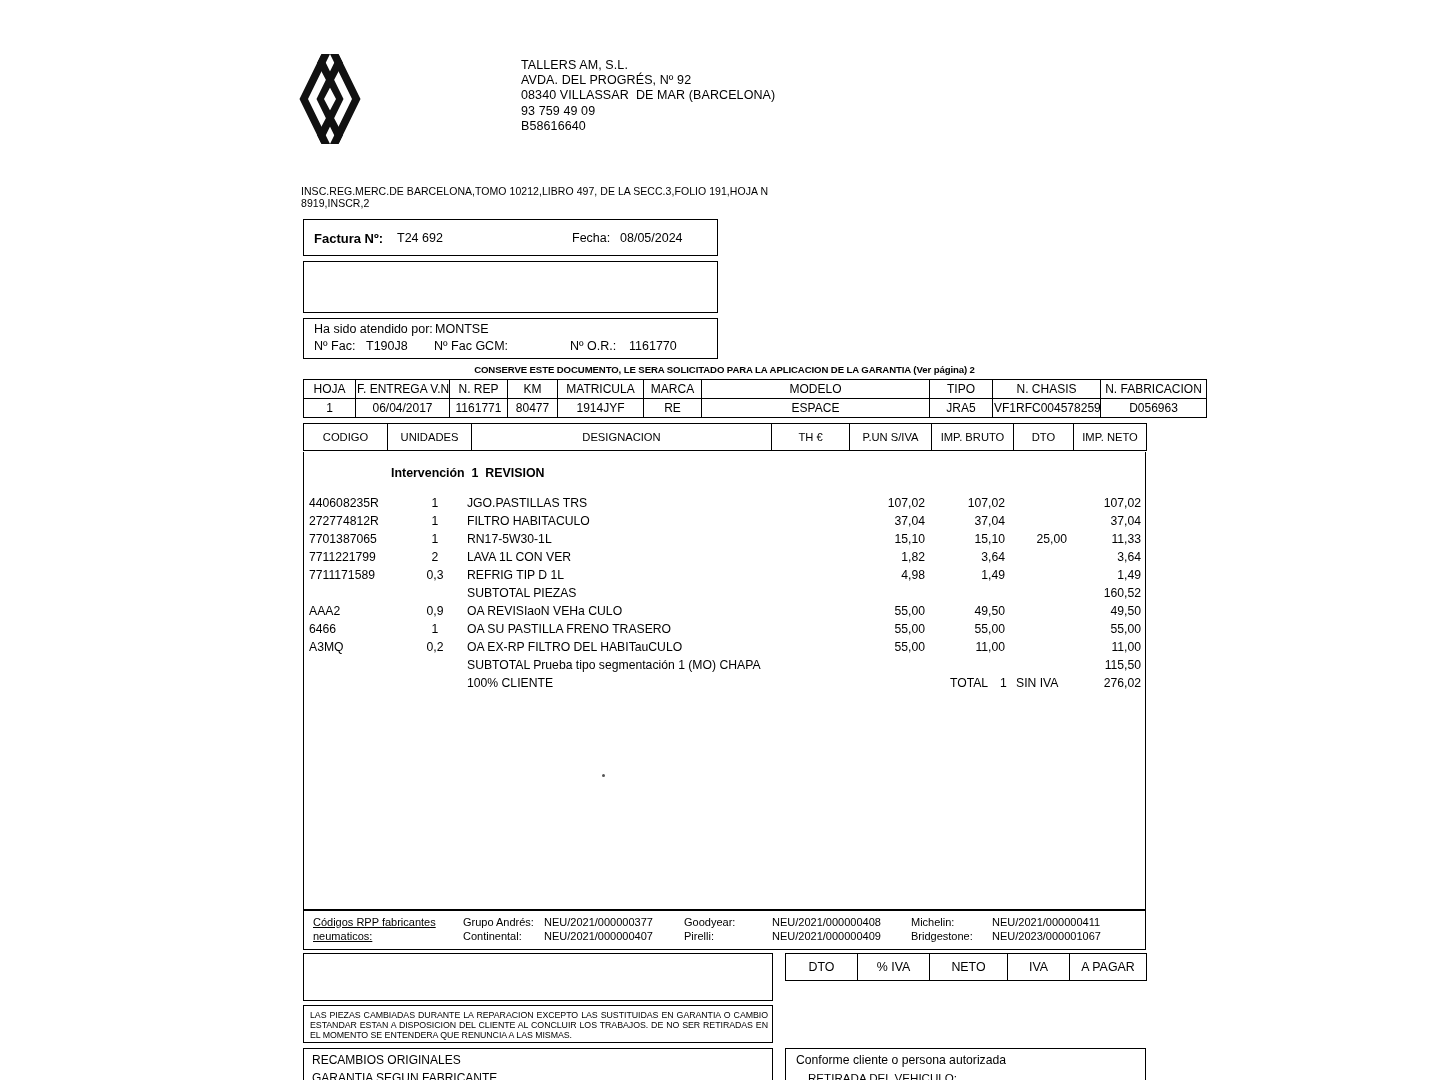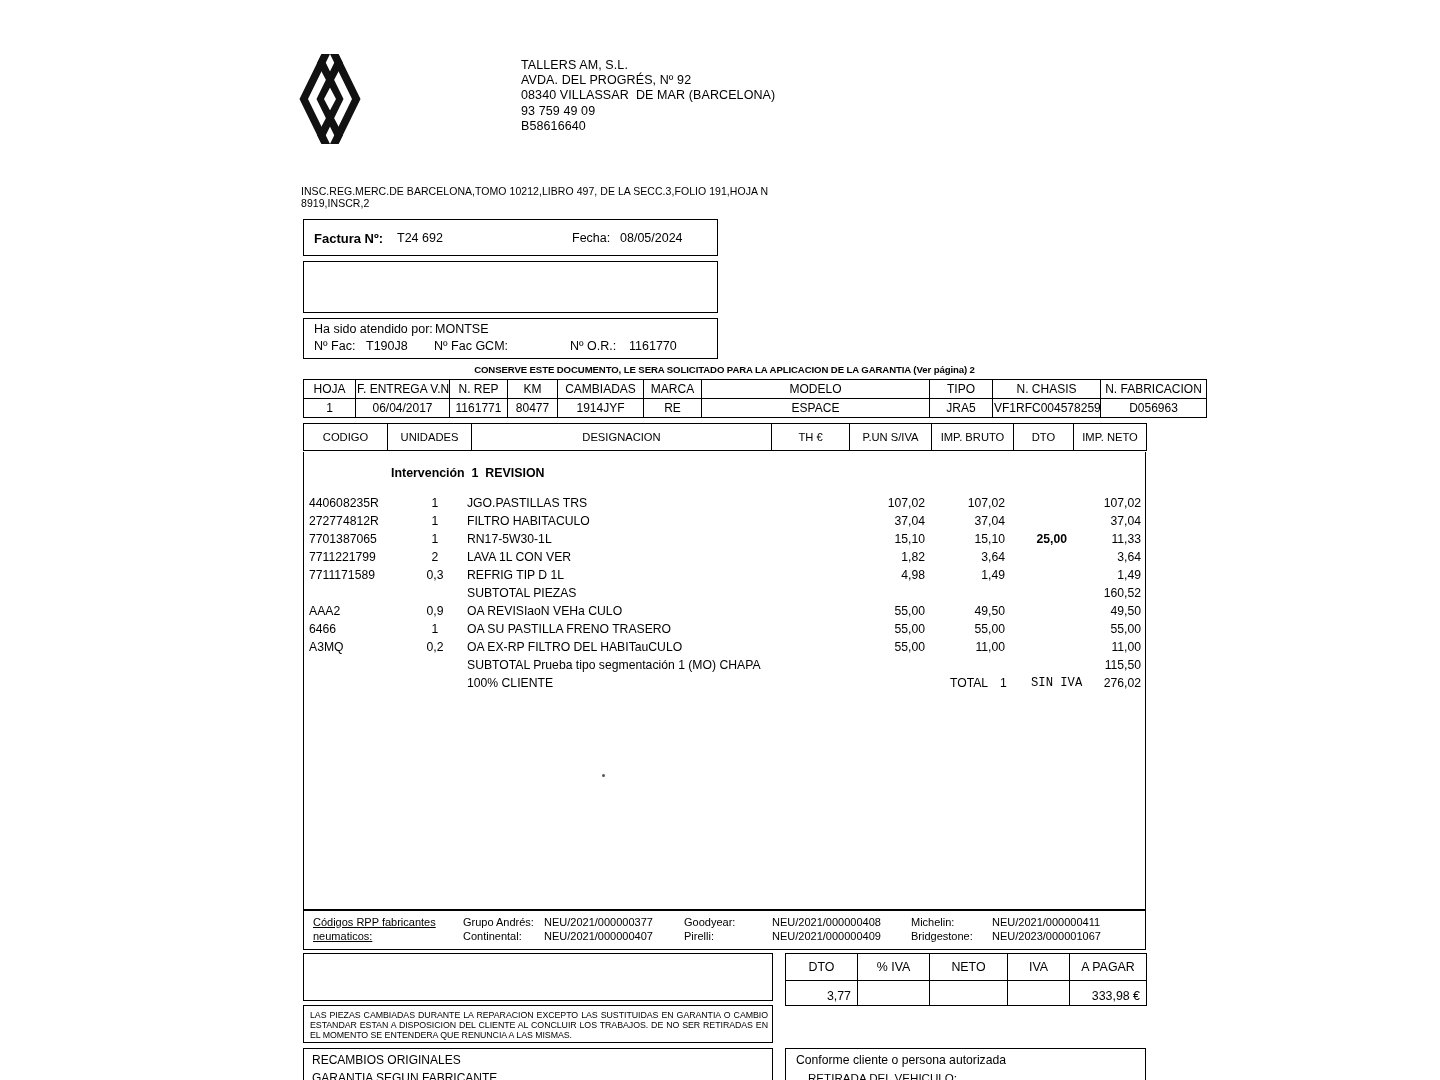--- a/index.html
+++ b/index.html
@@ -127,28 +127,28 @@
   }
 
   
   .irow { position: absolute; left: 0; width: 843px; height: 18px; font-size: 12.2px; }
   .c-code   { position: absolute; left: 5px;   width: 108px; text-align: left; }
   .c-units  { position: absolute; left: 108px; width: 46px;  text-align: center; }
   .c-desig  { position: absolute; left: 163px; width: 400px; text-align: left; }
   .c-th     { position: absolute; left: 470px; width: 70px;  text-align: right; }
   .c-punit  { position: absolute; left: 545px; width: 76px;  text-align: right; }
   .c-bruto  { position: absolute; left: 625px; width: 76px;  text-align: right; }
-  .c-dto    { position: absolute; left: 705px; width: 58px;  text-align: right; font-weight: bold; }
+  .c-dto    { position: absolute; left: 705px; width: 58px;  text-align: right; }
   .c-neto   { position: absolute; left: 768px; width: 69px;  text-align: right; }
 
   #interv-label { position: absolute; left: 87px; top: 14px; font-size: 12.4px; font-weight: bold; white-space: pre; }
   #total-strip { position: absolute; left: 0; width: 843px; font-size: 12.2px; }
   #t-total { position: absolute; left: 646px; }
   #t-num   { position: absolute; left: 696px; }
-  #t-sin   { position: absolute; left: 727px; font-family: Liberation Mono, monospace; }
+  #t-sin   { position: absolute; left: 712px; }
   #t-amt   { position: absolute; left: 768px; width: 69px; text-align: right; }
 
   #speck {
     position: absolute; left: 298px; top: 322px;
     width: 3px; height: 3px; background: #555; border-radius: 50%;
   }
 
   
   #rpp-box {
     left: 303px; top: 910px;
@@ -289,21 +289,21 @@
         <col style="width:63px">
       <col style="width:108px">
         <col style="width:106px">
     </colgroup>
     <tbody id="veh-head-row">
         <tr class="head">
           <td>HOJA</td>
           <td>F. ENTREGA V.N.</td>
           <td>N. REP</td>
           <td>KM</td>
-          <td>CAMBIADAS</td>
+          <td>MATRICULA</td>
           <td>MARCA</td>
           <td>MODELO</td>
           <td>TIPO</td>
           <td>N. CHASIS</td>
           <td>N. FABRICACION</td>
         </tr>
       </tbody>
     <tbody id="veh-body-row">
         <tr>
           <td>1</td>
@@ -523,27 +523,20 @@
         <col style="width:77px">
     </colgroup>
     <tbody>
         <tr>
       <td>DTO</td>
       <td>% IVA</td>
       <td>NETO</td>
       <td>IVA</td>
       <td>A PAGAR</td>
     </tr>
-    <tr>
-      <td class="bot">3,77</td>
-      <td class="bot"></td>
-      <td class="bot"></td>
-      <td class="bot"></td>
-      <td class="bot">333,98 €</td>
-    </tr>
   </tbody>
     </table>
 
   <div class="abs" id="conforme-box">
     <div id="conforme-1">Conforme cliente o persona autorizada</div>
     <div id="conforme-2">RETIRADA DEL VEHICULO:</div>
   </div>
 
 </div>
 

